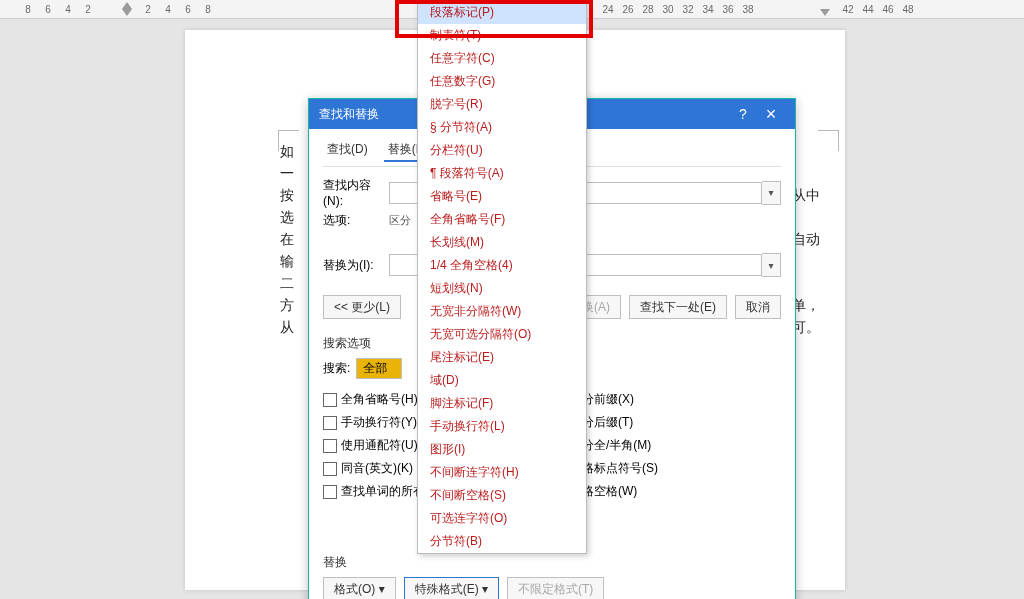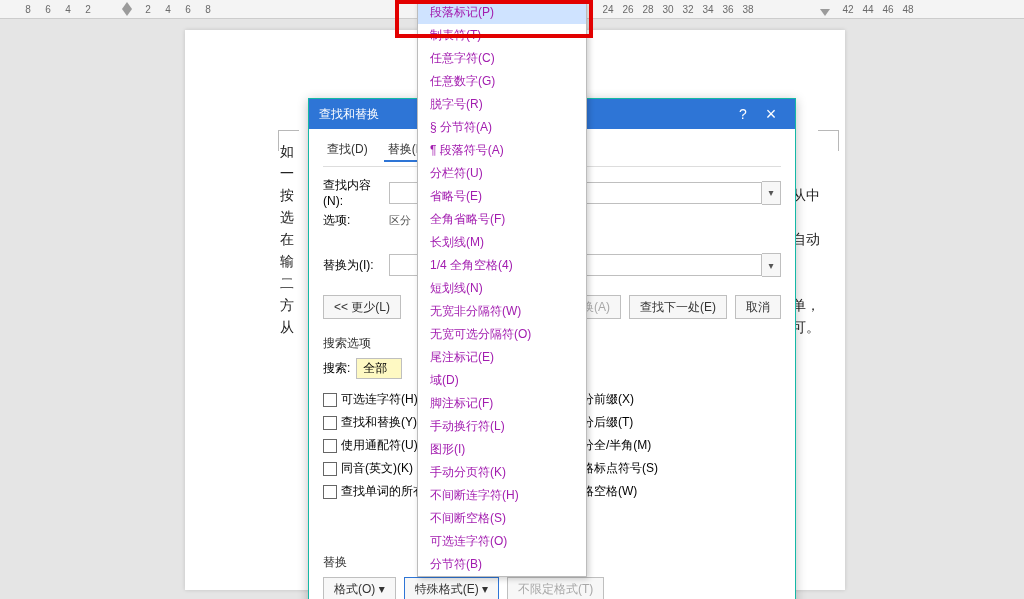--- a/index.html
+++ b/index.html
@@ -24,21 +24,21 @@
 button.w{height:24px;padding:0 10px;background:#f7f7f7;border:1px solid #bfbfbf;font-size:12px;color:#333}
 button.w:disabled{color:#a8a8a8}
 .section-label{margin-top:16px;color:#333}
 .opts{display:flex;margin-top:6px}
 .col{flex:1}
 .chk{display:flex;align-items:center;gap:4px;margin-top:6px;font-size:12px}
 .chk .box{width:12px;height:12px;border:1px solid #666;display:inline-flex;align-items:center;justify-content:center;font-size:10px;line-height:10px}
 .chk.on .box::after{content:"✓";color:#000}
 .replace-sec{margin-top:54px}
 .special-menu{position:absolute;left:417px;top:0;width:168px;background:#fff;border:1px solid #bcbcbc;box-shadow:2px 2px 6px rgba(0,0,0,.2);z-index:50}
-.special-menu .mi{padding:3px 12px;font-size:12px;color:#a21caf;white-space:nowrap;cursor:default}
+.special-menu .mi{padding:3px 12px;font-size:12px;color:#b91c1c;white-space:nowrap;cursor:default}
 .special-menu .mi.hl{background:#cfe3ff}
 .red-box{position:absolute;border:4px solid #e20000;pointer-events:none;z-index:60}
 .corner{position:absolute;width:20px;height:20px;border:1px solid #b8b8b8}
 .corner.tl{left:278px;top:130px;border-right:none;border-bottom:none}
 .corner.tr{left:818px;top:130px;border-left:none;border-bottom:none}
 .ruler-marker{position:absolute;top:9px;width:0;height:0;border-left:5px solid transparent;border-right:5px solid transparent}
 .ruler-marker.down{border-top:7px solid #9b9b9b}
 .ruler-marker.up{border-bottom:7px solid #9b9b9b;top:2px}
 .small{font-size:11px;color:#555}
 </style>
@@ -147,32 +147,32 @@
       <button class="w">&lt;&lt;  更少(L)</button>
       <span style="flex:1"></span>
       <button class="w" disabled="">替换(A)</button>
       <button class="w">查找下一处(E)</button>
       <button class="w">取消</button>
     </div>
 
     <div class="section-label">搜索选项</div>
     <div class="row" style="margin-top:6px">
       <span style="margin-right:6px">搜索:</span>
-      <span style="border:1px solid #bfbfbf;padding:1px 14px 1px 6px;background:#fef9c3">全部</span>
+      <span style="border:1px solid #bfbfbf;padding:1px 14px 1px 6px;background:#eab308">全部</span>
     </div>
 
     <div class="opts">
       <div class="col" id="left-col">
           <div class="chk">
             <span class="box"></span>
-            <span>可选连字符(H)</span>
-          </div>
-          <div class="chk">
-            <span class="box"></span>
-            <span>查找和替换(Y)</span>
+            <span>全角省略号(H)</span>
+          </div>
+          <div class="chk">
+            <span class="box"></span>
+            <span>手动换行符(Y)</span>
           </div>
           <div class="chk">
             <span class="box"></span>
             <span>使用通配符(U)</span>
           </div>
           <div class="chk">
             <span class="box"></span>
             <span>同音(英文)(K)</span>
           </div>
           <div class="chk">
@@ -215,34 +215,33 @@
   </div>
 </div>
 
 <div class="special-menu" id="special-menu">
     <div class="mi hl">段落标记(P)</div>
     <div class="mi">制表符(T)</div>
     <div class="mi">任意字符(C)</div>
     <div class="mi">任意数字(G)</div>
     <div class="mi">脱字号(R)</div>
     <div class="mi">§ 分节符(A)</div>
+    <div class="mi">分栏符(U)</div>
     <div class="mi">¶ 段落符号(A)</div>
-    <div class="mi">分栏符(U)</div>
     <div class="mi">省略号(E)</div>
     <div class="mi">全角省略号(F)</div>
     <div class="mi">长划线(M)</div>
     <div class="mi">1/4 全角空格(4)</div>
     <div class="mi">短划线(N)</div>
     <div class="mi">无宽非分隔符(W)</div>
     <div class="mi">无宽可选分隔符(O)</div>
     <div class="mi">尾注标记(E)</div>
     <div class="mi">域(D)</div>
     <div class="mi">脚注标记(F)</div>
     <div class="mi">手动换行符(L)</div>
     <div class="mi">图形(I)</div>
-    <div class="mi">手动分页符(K)</div>
     <div class="mi">不间断连字符(H)</div>
     <div class="mi">不间断空格(S)</div>
     <div class="mi">可选连字符(O)</div>
     <div class="mi">分节符(B)</div>
   </div>
 
 <div class="red-box" id="redbox" style="left: 395px; top: 0px; width: 190px; height: 30px;"></div>
 
 </body></html>

